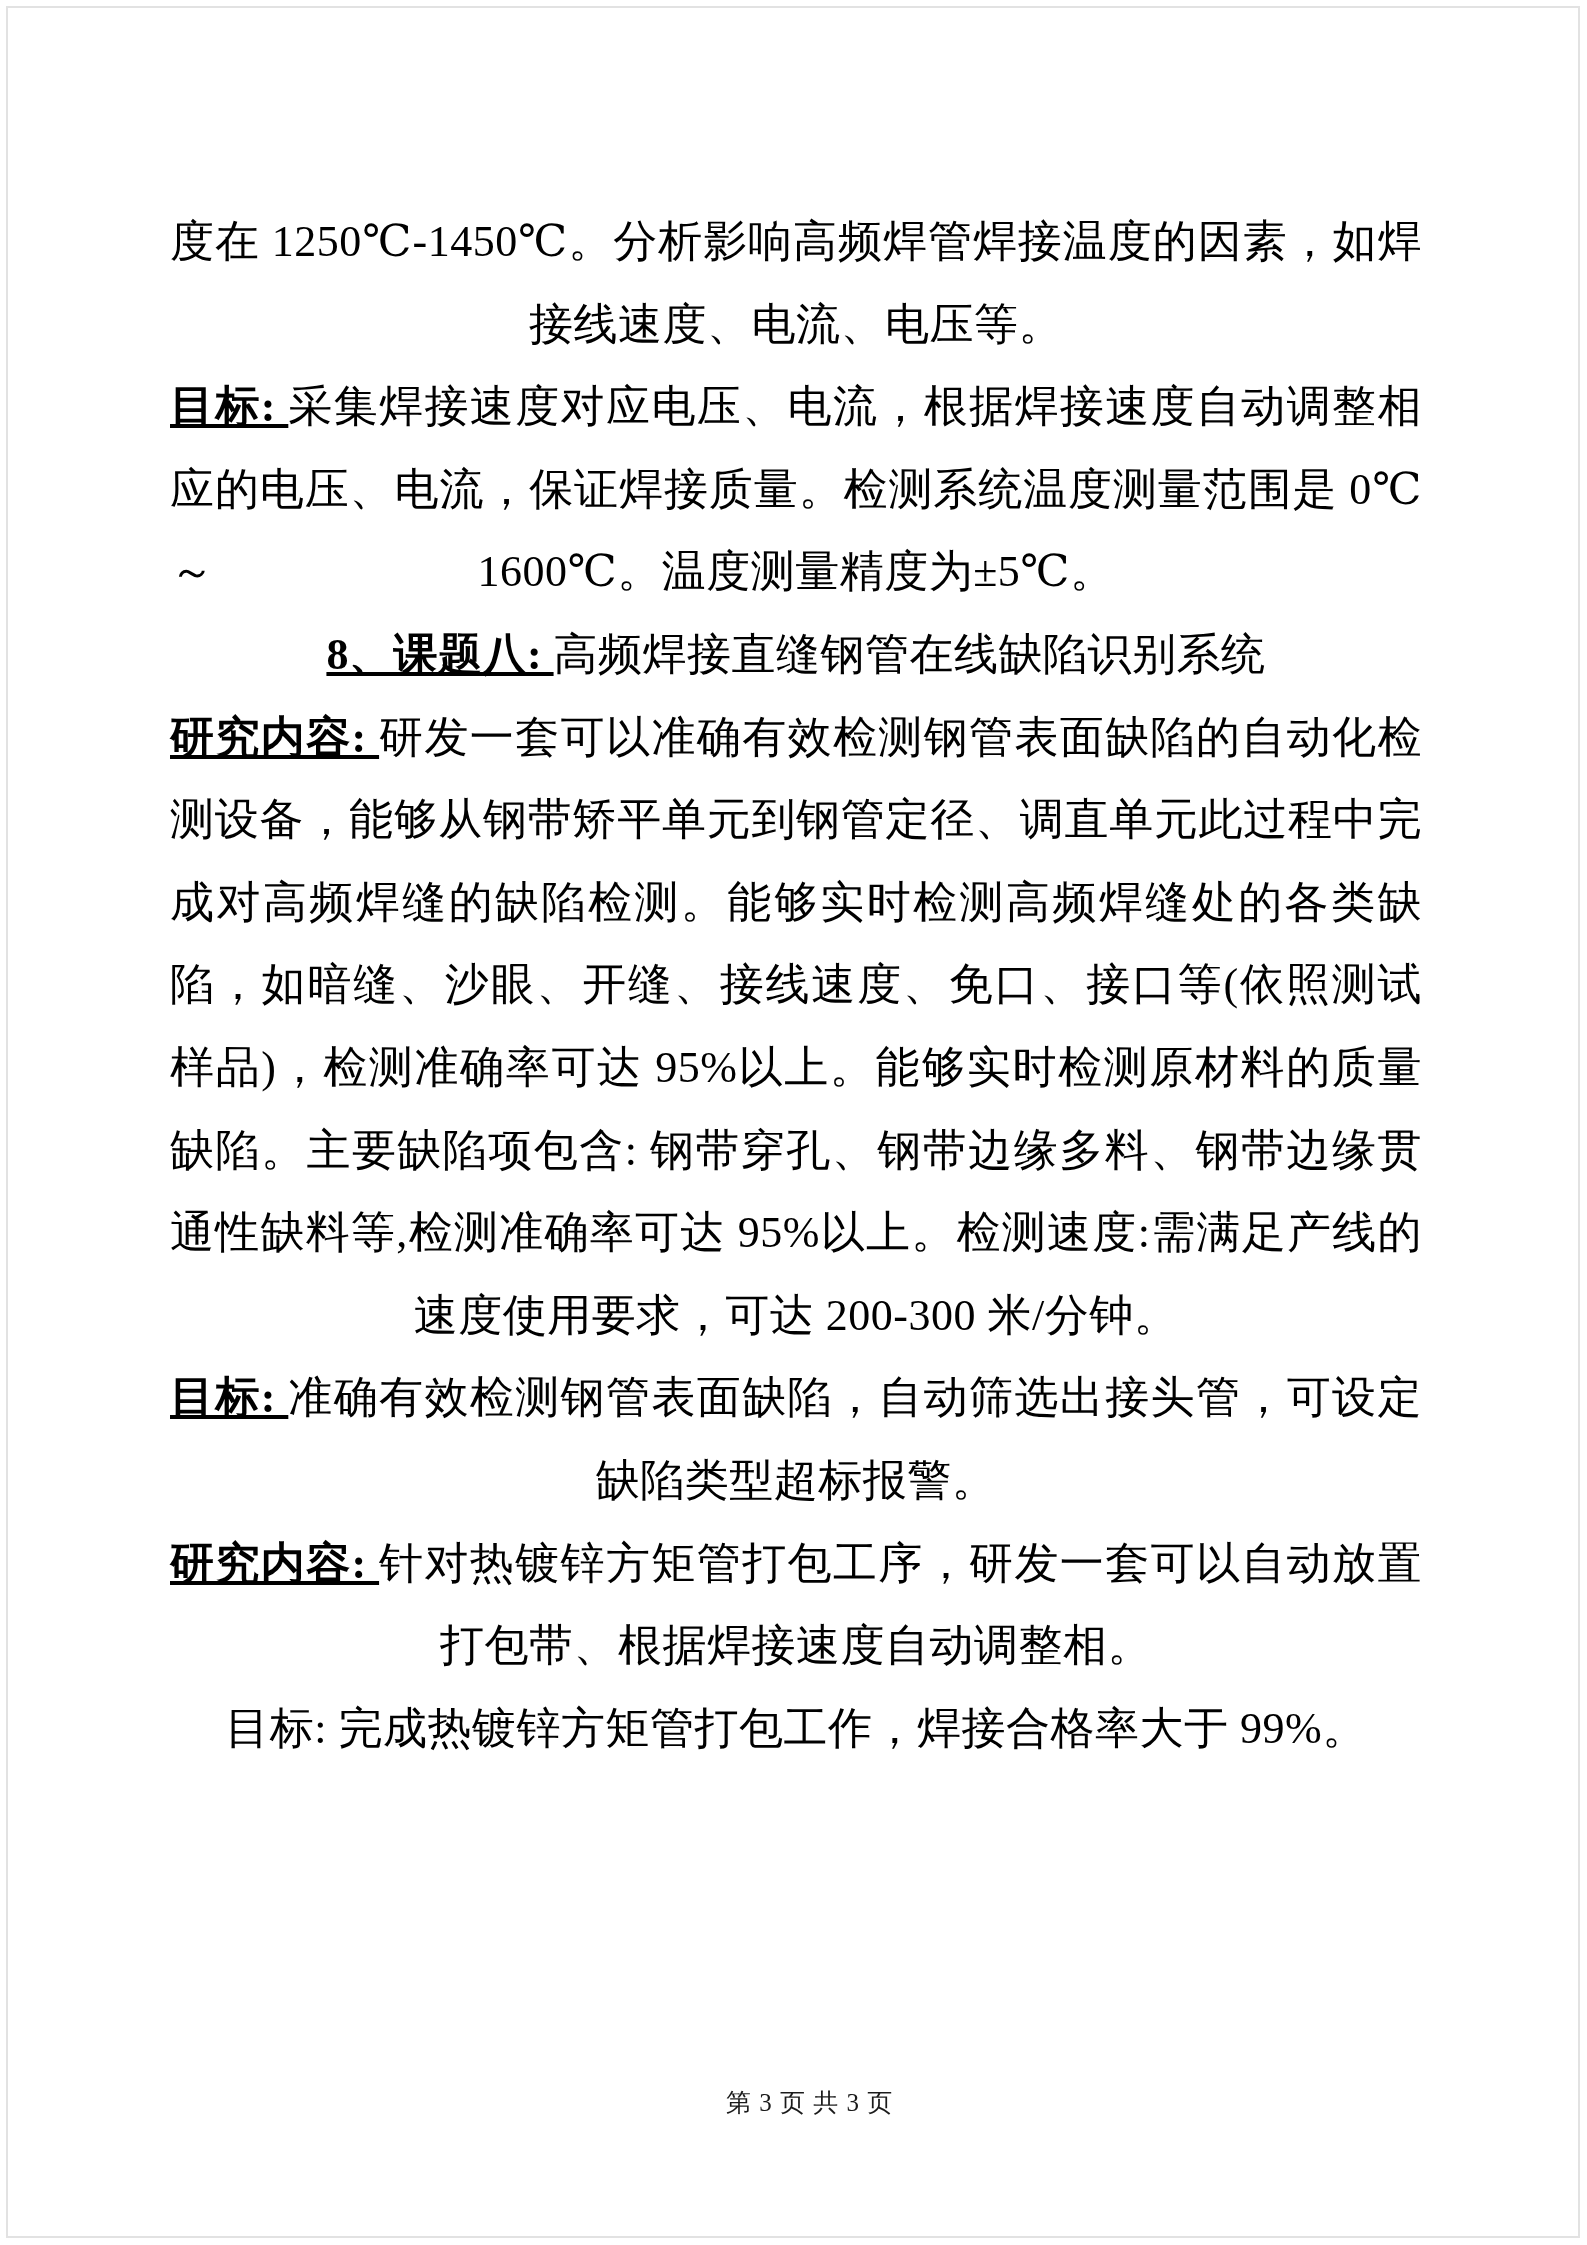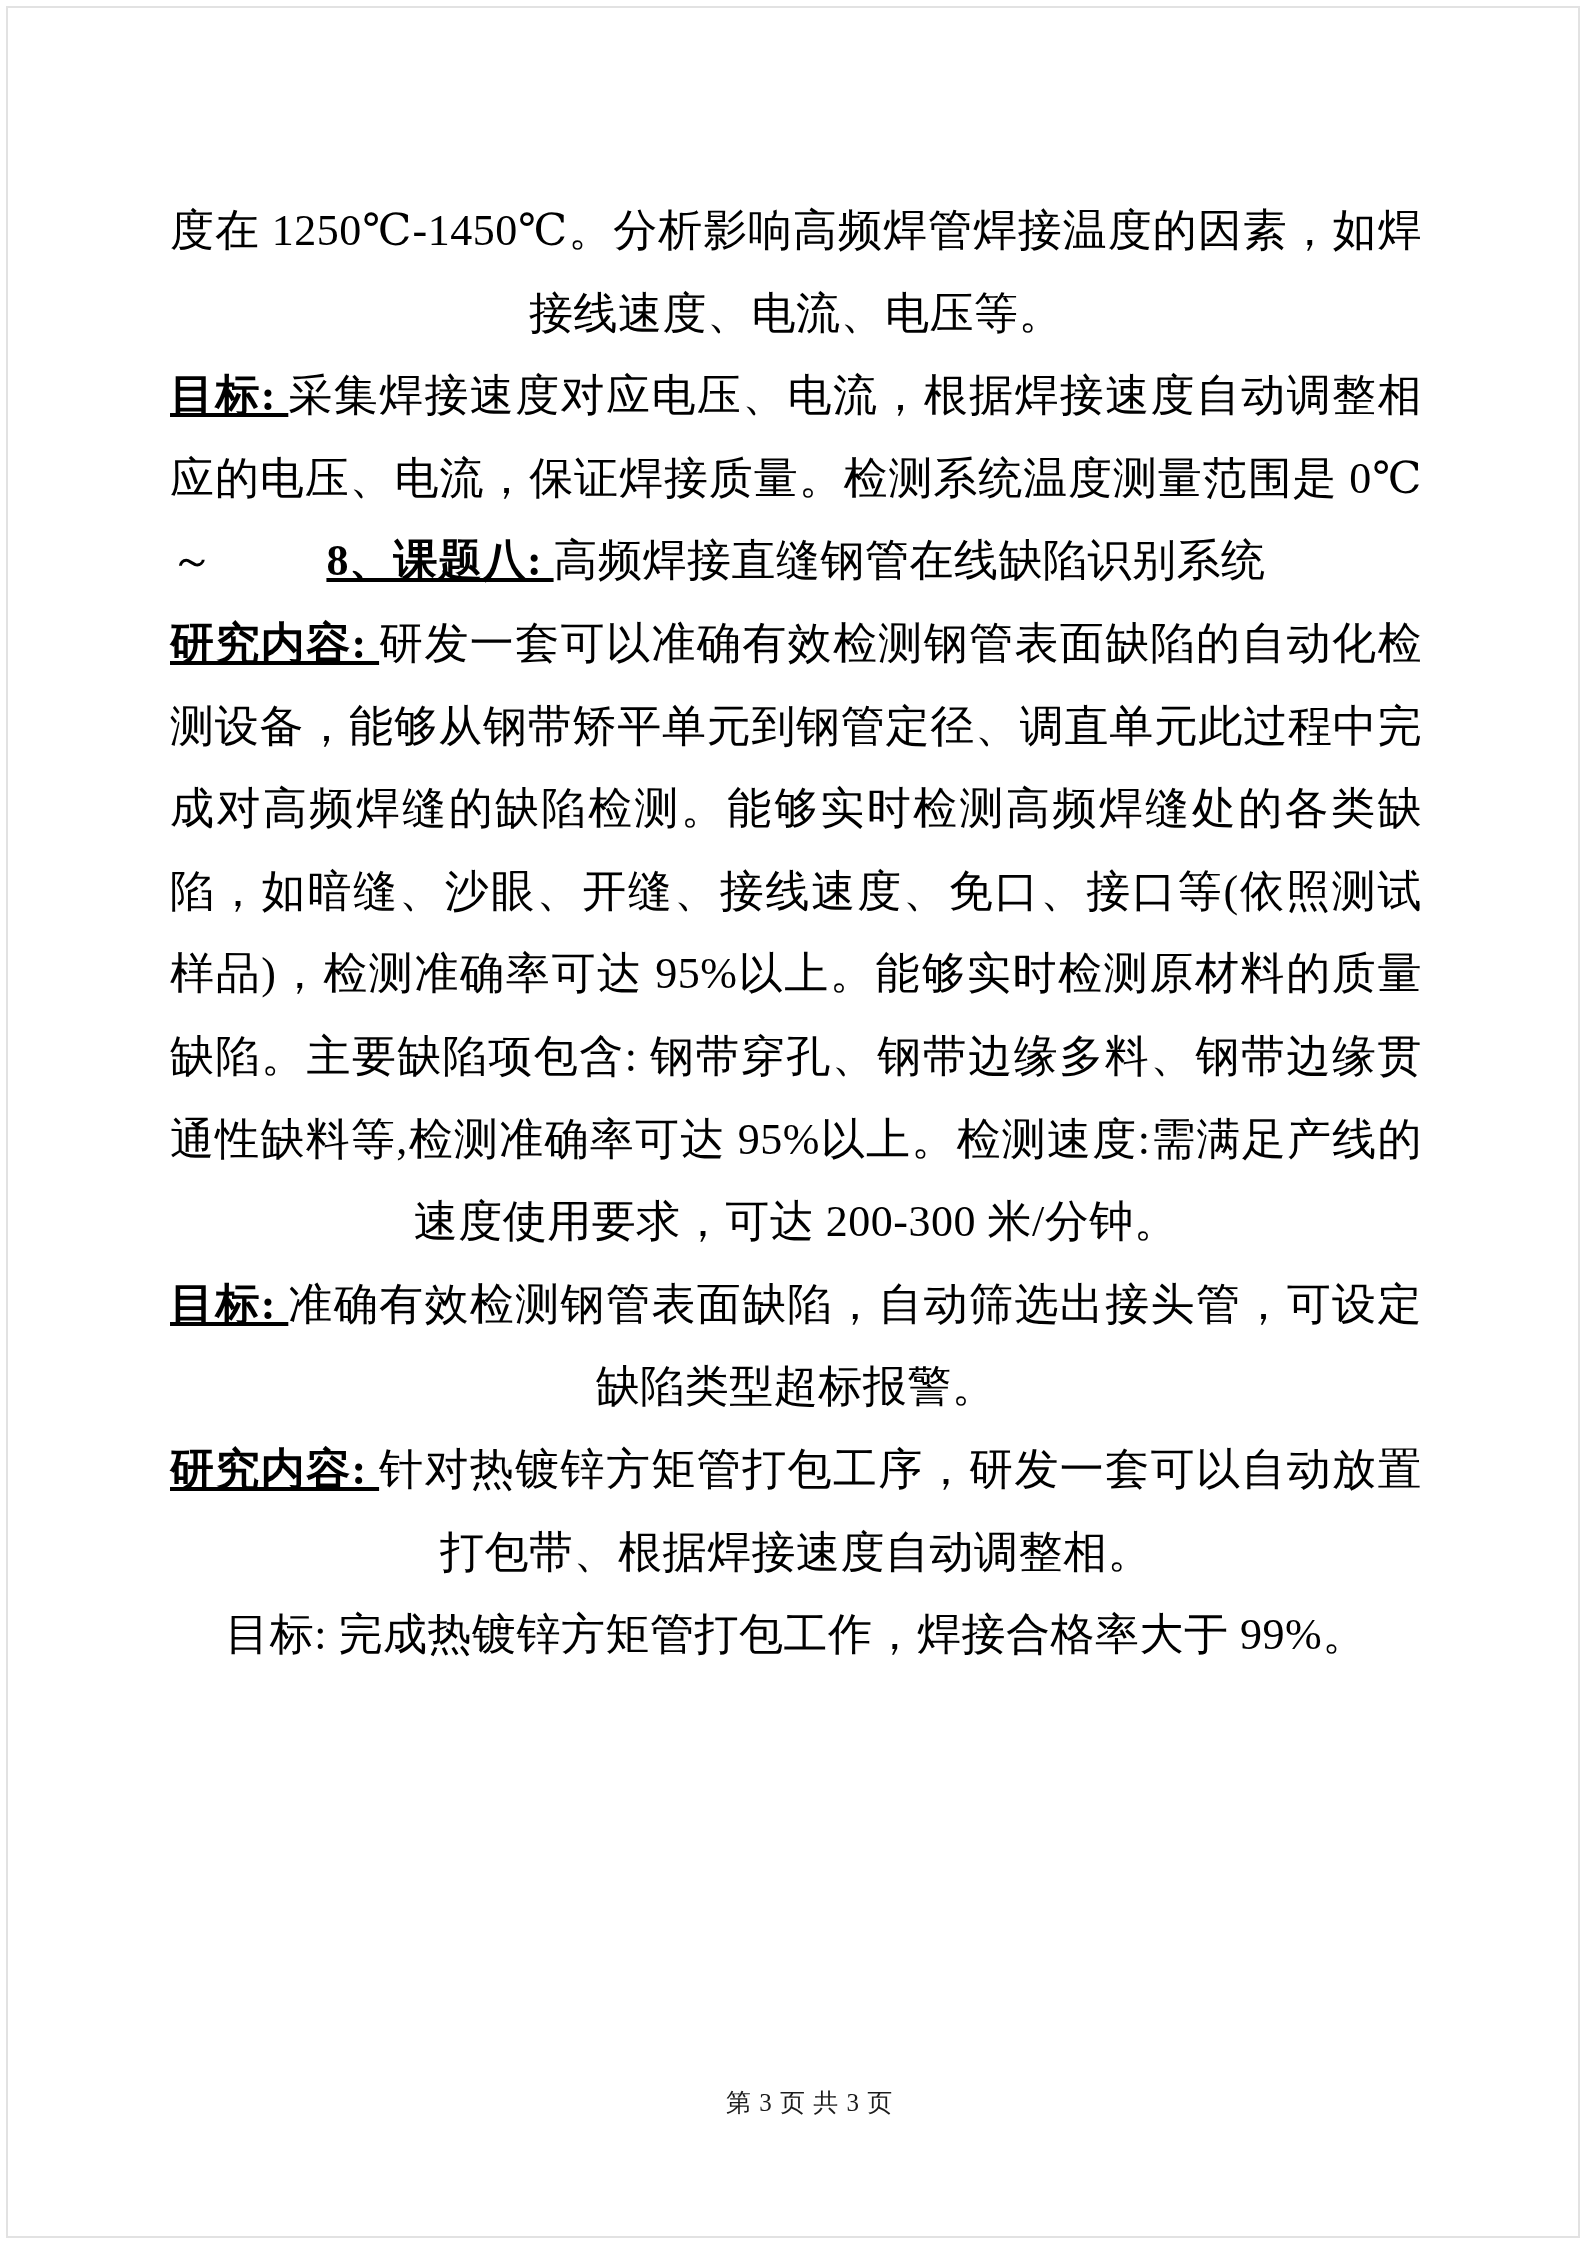--- a/index.html
+++ b/index.html
@@ -21,21 +21,21 @@
     left: 6px;
     top: 6px;
     right: 7px;
     bottom: 7px;
     border: 2px solid #e2e2e2;
     pointer-events: none;
   }
   .doc-body {
     position: absolute;
     left: 170px;
-    top: 190px;
+    top: 201px;
     width: 1252px;
   }
   .doc-line {
     font-size: 44px;
     line-height: 82.6px;
     height: 82.6px;
     white-space: nowrap;
     text-align: center;
     letter-spacing: 0.5px;
   }
@@ -63,20 +63,21 @@
 </head>
 <body>
 
 <div class="page">
   <div class="page-frame"></div>
   <div class="doc-body">
       <div class="doc-line justified"><span>度在 1250℃-1450℃。分析影响高频焊管焊接温度的因素，如焊</span></div>
       <div class="doc-line"><span>接线速度、电流、电压等。</span></div>
       <div class="doc-line justified"><span class="seg-bold">目标: </span><span>采集焊接速度对应电压、电流，根据焊接速度自动调整相</span></div>
       <div class="doc-line justified"><span>应的电压、电流，保证焊接质量。检测系统温度测量范围是 0℃～</span></div>
+      <div class="doc-line"><span>1600℃。温度测量精度为±5℃。</span></div>
       <div class="doc-line"><span class="seg-bold">8、课题八: </span><span>高频焊接直缝钢管在线缺陷识别系统</span></div>
       <div class="doc-line justified"><span class="seg-bold">研究内容: </span><span>研发一套可以准确有效检测钢管表面缺陷的自动化检</span></div>
       <div class="doc-line justified"><span>测设备，能够从钢带矫平单元到钢管定径、调直单元此过程中完</span></div>
       <div class="doc-line justified"><span>成对高频焊缝的缺陷检测。能够实时检测高频焊缝处的各类缺</span></div>
       <div class="doc-line justified"><span>陷，如暗缝、沙眼、开缝、接线速度、免口、接口等(依照测试</span></div>
       <div class="doc-line justified"><span>样品)，检测准确率可达 95%以上。能够实时检测原材料的质量</span></div>
       <div class="doc-line justified"><span>缺陷。主要缺陷项包含: 钢带穿孔、钢带边缘多料、钢带边缘贯</span></div>
       <div class="doc-line justified"><span>通性缺料等,检测准确率可达 95%以上。检测速度:需满足产线的</span></div>
       <div class="doc-line"><span>速度使用要求，可达 200-300 米/分钟。</span></div>
       <div class="doc-line justified"><span class="seg-bold">目标: </span><span>准确有效检测钢管表面缺陷，自动筛选出接头管，可设定</span></div>

